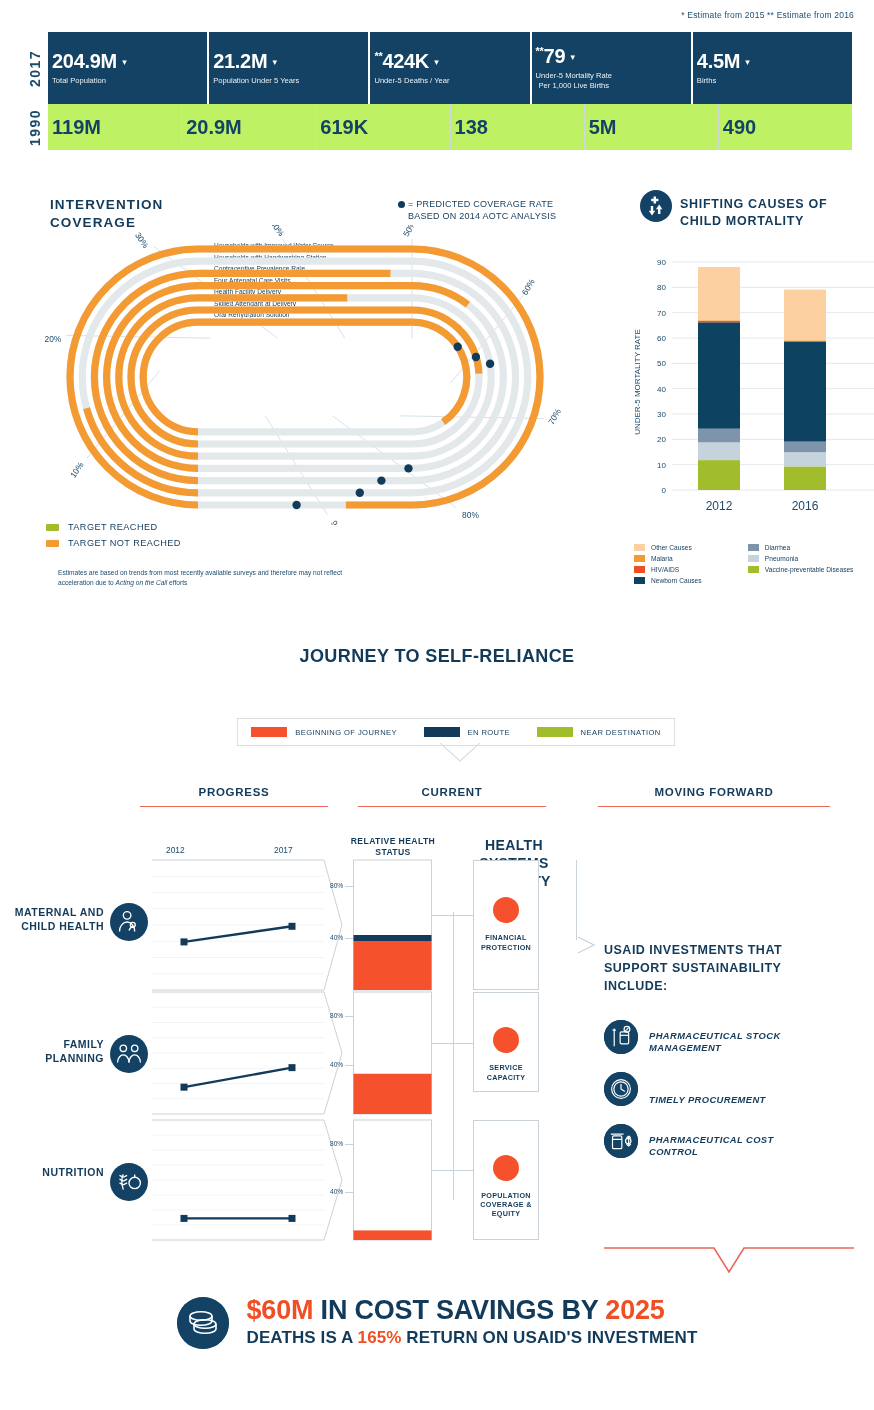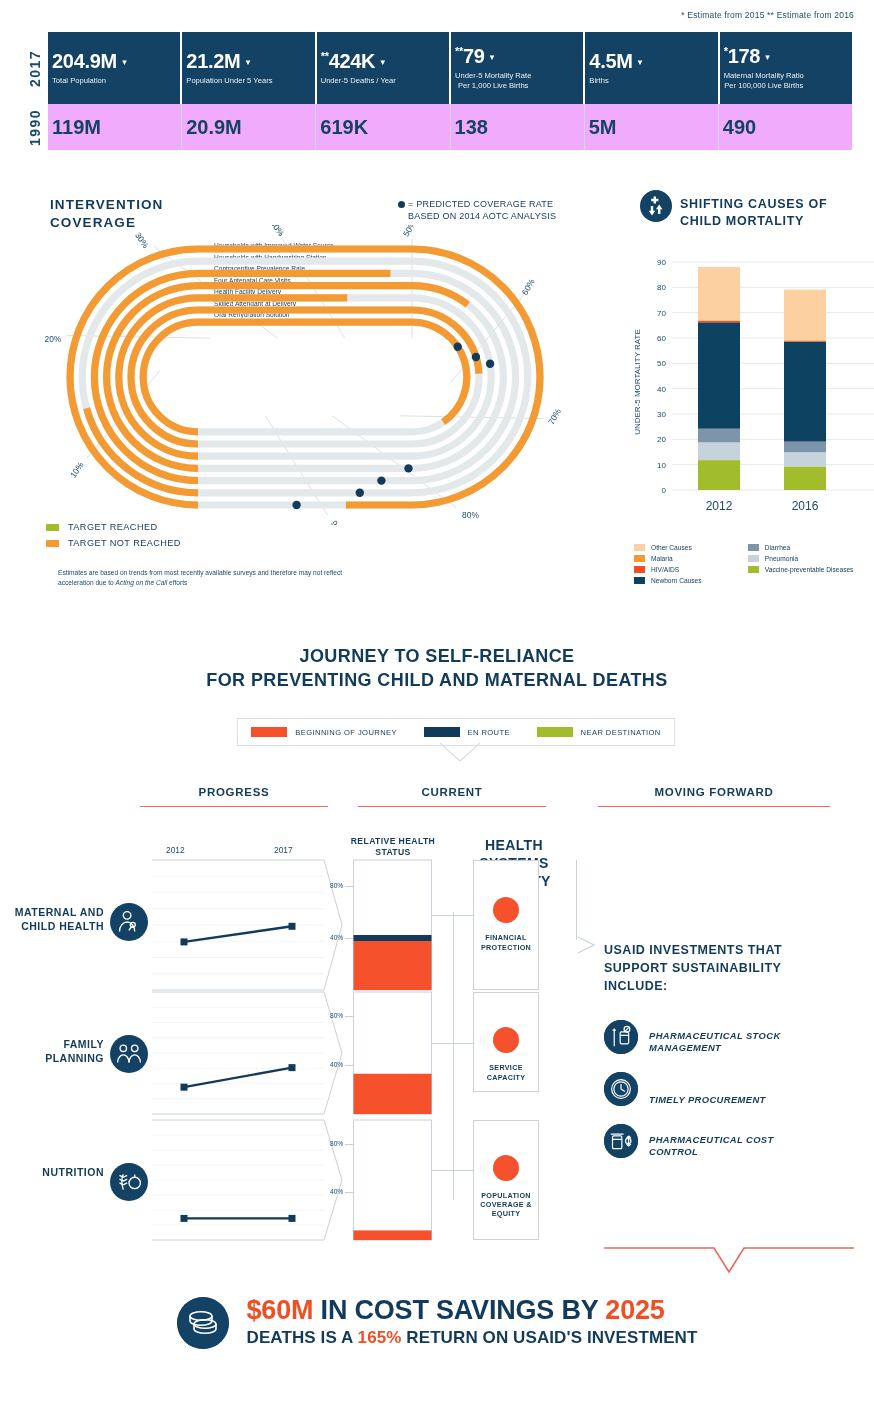--- a/index.html
+++ b/index.html
@@ -17,21 +17,21 @@
   #stats-wrap{left:22px;top:32px;width:830px;}
   #stats-table{display:flex;align-items:stretch;}
   .year-col{width:26px;display:flex;flex-direction:column;}
   .year-lbl{writing-mode:vertical-rl;transform:rotate(180deg);
     font-size:14px;font-weight:700;letter-spacing:1.5px;color:#1b4a6b;
     display:flex;align-items:center;justify-content:center;}
   .year-2017{height:72px;}
   .year-1990{height:46px;}
   .cells{flex:1;}
   .row2017{display:flex;background:#134264;height:72px;}
-  .row1990{display:flex;background:#f0abfc;height:46px;}
+  .row1990{display:flex;background:#bef264;height:46px;}
   .cell{flex:1;display:flex;flex-direction:column;align-items:flex-start;justify-content:center;
         border-right:2px solid #fff;padding:0 4px;box-sizing:border-box;}
   .cell:last-child{border-right:none;}
   .row1990 .cell{border-right:1px solid #cfd8dd;}
   .row1990 .cell:last-child{border-right:none;}
   .big{font-size:20px;font-weight:700;color:#ffffff;line-height:1;letter-spacing:-.3px;}
   .big sup{font-size:11px;vertical-align:super;}
   .big .dn{font-size:9px;vertical-align:middle;}
   .sub{font-size:7.6px;color:#eaf1f5;margin-top:5px;text-align:center;line-height:1.25;}
   .big1990{font-size:20px;font-weight:700;color:#134264;}
@@ -142,27 +142,20 @@
             <div class="big"><sup>**</sup>79 <span class="dn">▾</span></div>
             <div class="sub">
               <div>Under-5 Mortality Rate</div>
               <div>Per 1,000 Live Births</div>
             </div>
           </div>
           <div class="cell">
             <div class="big">4.5M <span class="dn">▾</span></div>
             <div class="sub">
               <div>Births</div>
-            </div>
-          </div>
-          <div class="cell">
-            <div class="big"><sup>*</sup>178 <span class="dn">▾</span></div>
-            <div class="sub">
-              <div>Maternal Mortality Ratio</div>
-              <div>Per 100,000 Live Births</div>
             </div>
           </div>
         </div>
       <div class="row1990" id="row-1990">
           <div class="cell">
             <div class="big1990">119M</div>
           </div>
           <div class="cell">
             <div class="big1990">20.9M</div>
           </div>
@@ -334,21 +327,20 @@
         <div class="sw2" style="background: rgb(197, 212, 220);"></div>
         <div>Pneumonia</div>
       </div><div class="row">
         <div class="sw2" style="background: rgb(162, 189, 43);"></div>
         <div>Vaccine-preventable Diseases</div>
       </div></div>
 </div>
 
 <div class="abs" id="j-title">
   <div>JOURNEY TO SELF-RELIANCE</div>
-  <div>FOR PREVENTING CHILD AND MATERNAL DEATHS</div>
 </div>
 
 <div class="abs" id="j-legend">
     <div class="row">
       <div class="sw3" style="background: rgb(244, 81, 44);"></div>
       <div class="lb">BEGINNING OF JOURNEY</div>
     </div>
     <div class="row">
       <div class="sw3" style="background: rgb(18, 58, 90);"></div>
       <div class="lb">EN ROUTE</div>

